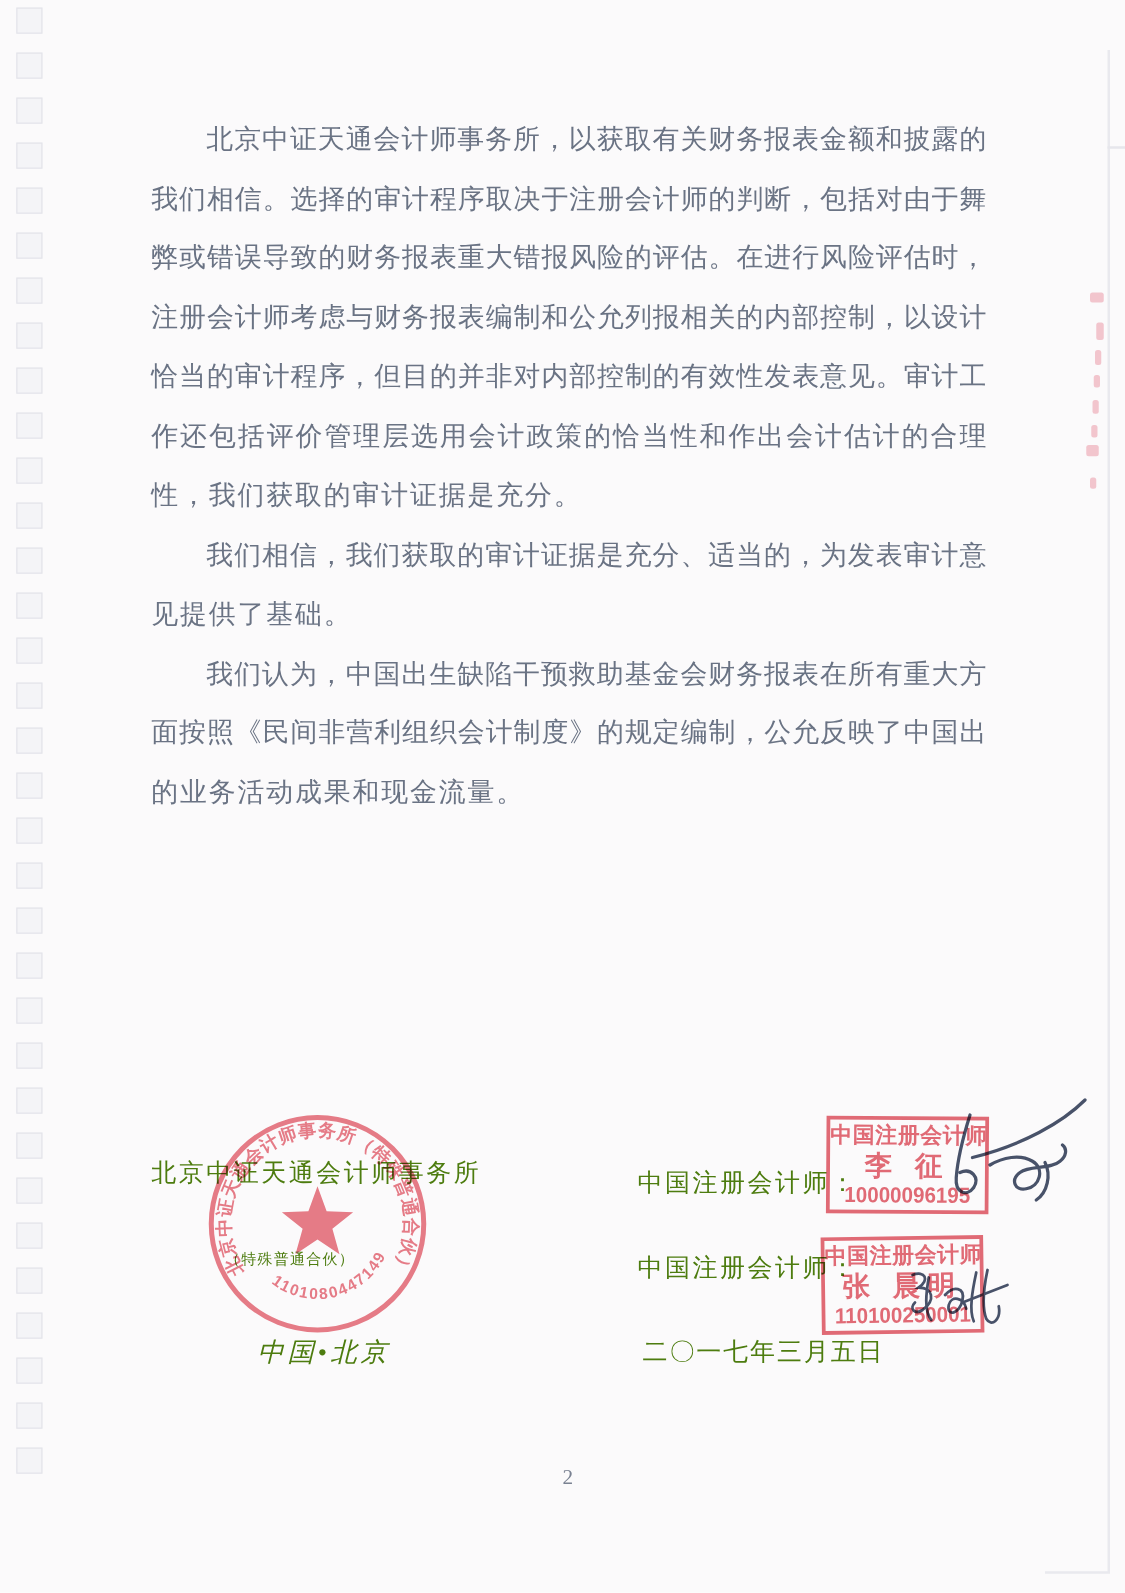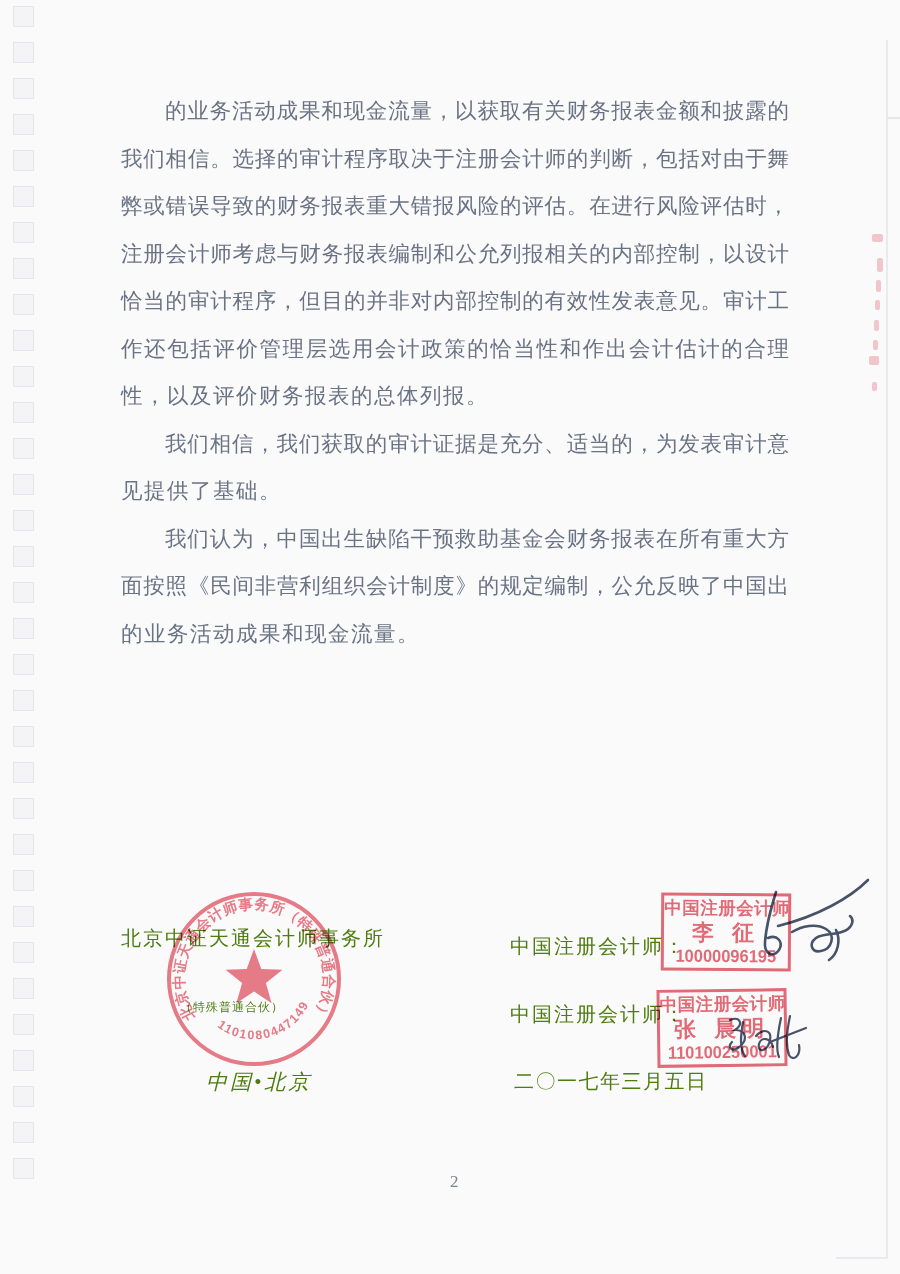--- a/index.html
+++ b/index.html
@@ -96,27 +96,27 @@
       <div class="hole"></div>
       <div class="hole"></div>
       <div class="hole"></div>
       <div class="hole"></div>
       <div class="hole"></div>
       <div class="hole"></div>
       <div class="hole"></div>
     </div>
 
   <div class="body-text">
-      <div class="line full indent">的业务活动成果和现金流量，以获取有关财务报表金额和披露的</div>
+      <div class="line full indent">北京中证天通会计师事务所，以获取有关财务报表金额和披露的</div>
       <div class="line full">我们相信。选择的审计程序取决于注册会计师的判断，包括对由于舞</div>
       <div class="line full">弊或错误导致的财务报表重大错报风险的评估。在进行风险评估时，</div>
       <div class="line full">注册会计师考虑与财务报表编制和公允列报相关的内部控制，以设计</div>
       <div class="line full">恰当的审计程序，但目的并非对内部控制的有效性发表意见。审计工</div>
       <div class="line full">作还包括评价管理层选用会计政策的恰当性和作出会计估计的合理</div>
-      <div class="line">性，以及评价财务报表的总体列报。</div>
+      <div class="line">性，我们获取的审计证据是充分。</div>
       <div class="line full indent">我们相信，我们获取的审计证据是充分、适当的，为发表审计意</div>
       <div class="line">见提供了基础。</div>
       <div class="line full indent">我们认为，中国出生缺陷干预救助基金会财务报表在所有重大方</div>
       <div class="line full">面按照《民间非营利组织会计制度》的规定编制，公允反映了中国出</div>
       <div class="line">的业务活动成果和现金流量。</div>
     </div>
 
   <div class="f-text firm-name">北京中证天通会计师事务所</div>
   <div class="f-text firm-type">（特殊普通合伙）</div>
   <div class="f-text firm-location">中国•北京</div>

